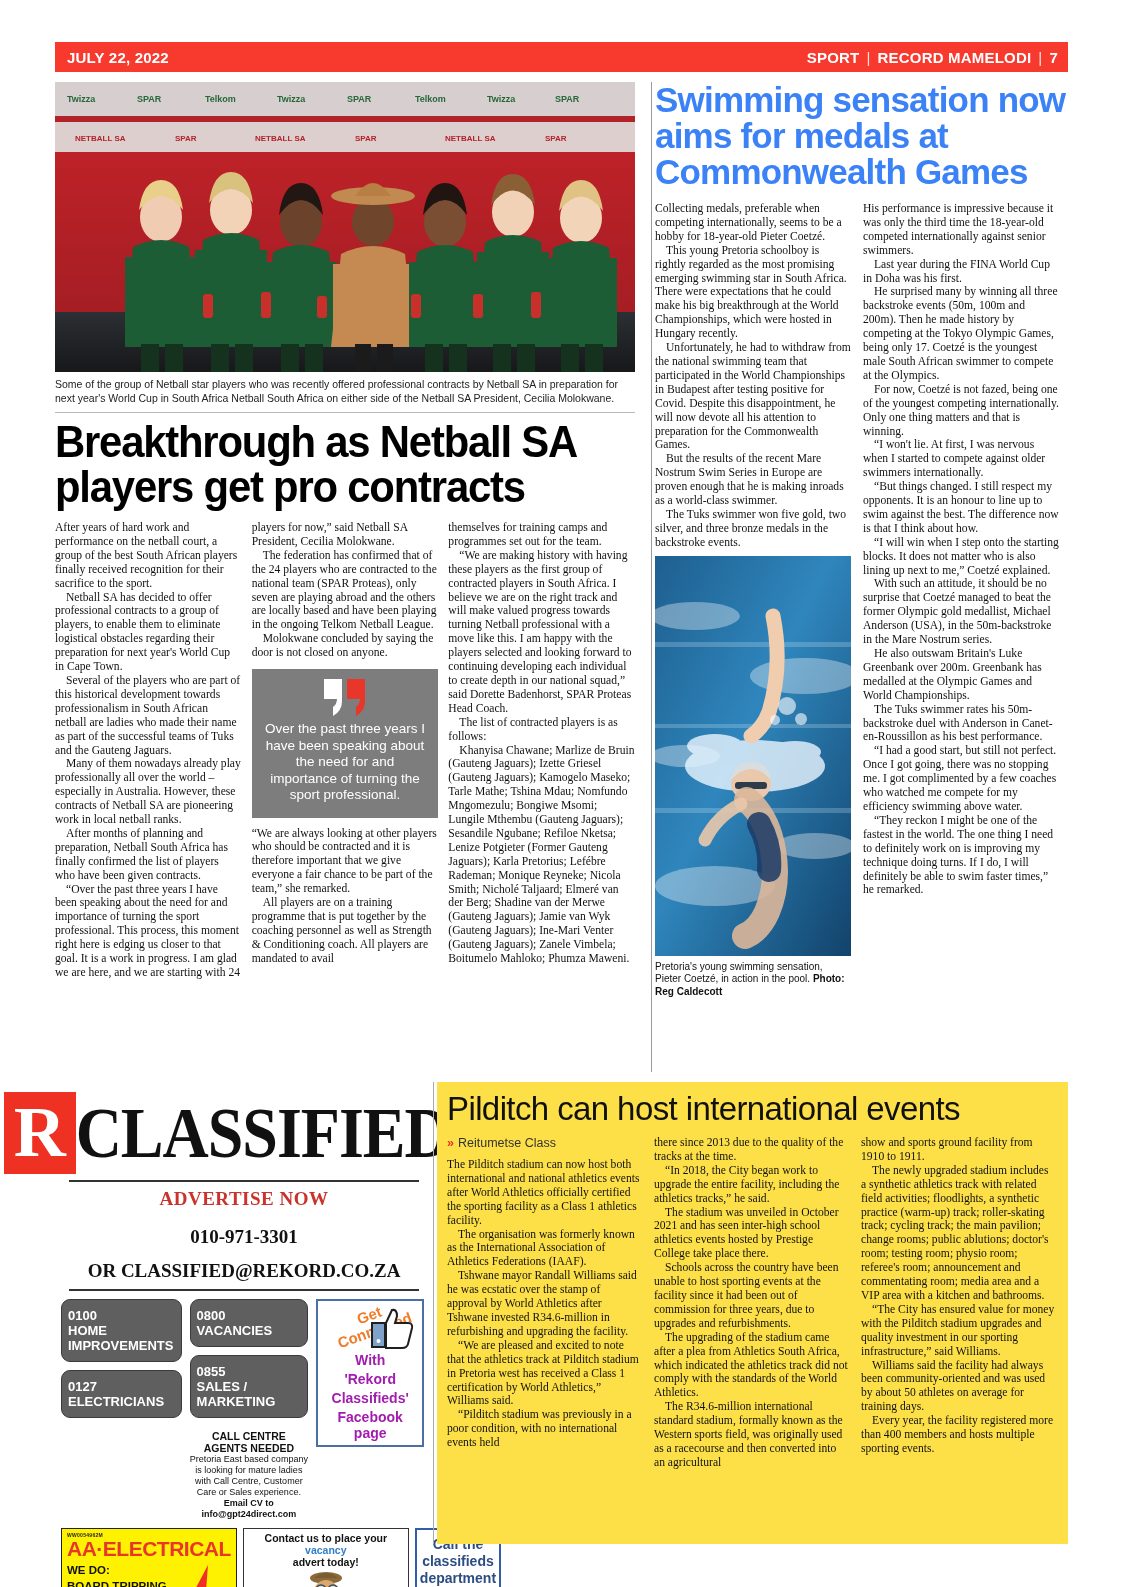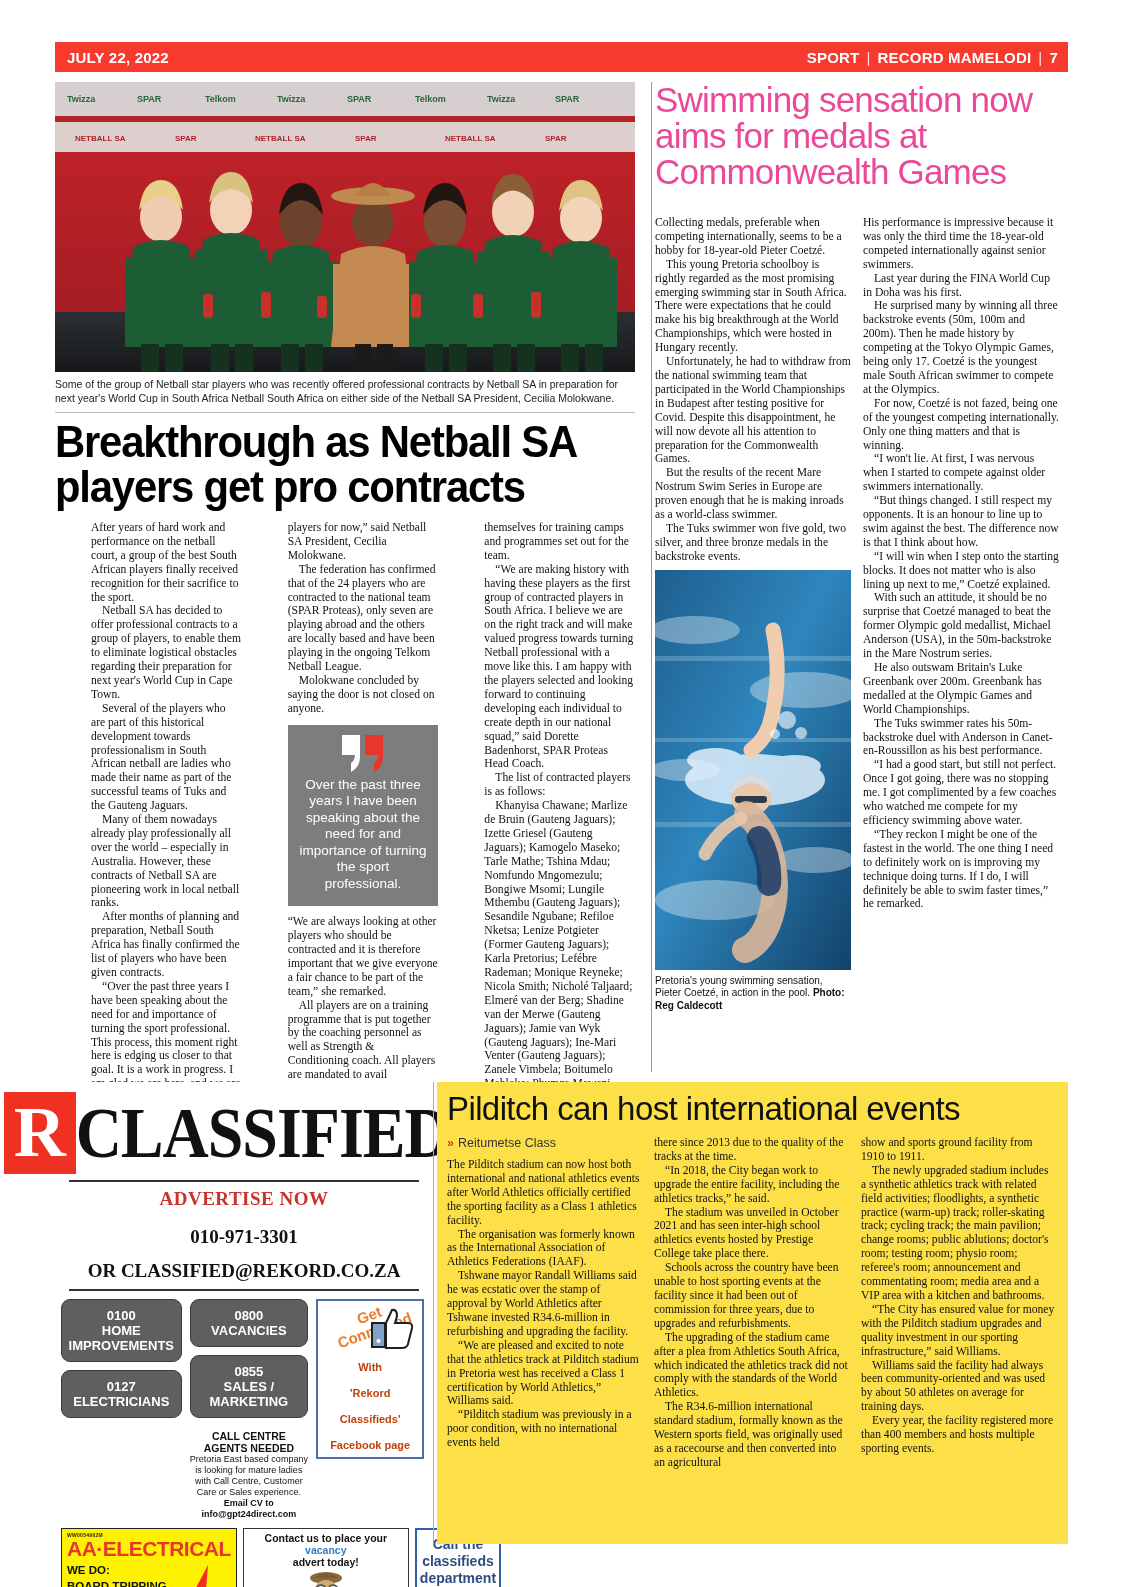--- a/index.html
+++ b/index.html
@@ -40,39 +40,39 @@
 
   h1.netball {
     font-family:"Liberation Sans", sans-serif;
     font-weight:bold; font-size:45px; line-height:45px;
     letter-spacing:-1.3px; margin:6px 0 12px; color:#000;
     transform:scaleX(.93); transform-origin:left center;
   }
 
   
   .cols3 { display:flex; gap:10px; }
-  .cols3 > div { width:187px;margin-left:36px; }
+  .cols3 > div { width:187px; }
   .bodytxt { font-size:11.6px; line-height:13.9px; text-align:left; }
   .bodytxt p { margin:0; text-indent:11px; }
   .bodytxt p.first { text-indent:0; }
 
   
   .pullquote {
     background:#7d7d7d; color:#fff; margin:9px 0 9px;
     padding:52px 10px 14px; position:relative;
     font-family:"Liberation Sans", sans-serif;
     font-size:13.5px; line-height:16.5px; text-align:center;
   }
   .qmark { position:absolute; left:50%; top:10px; transform:translateX(-50%); width:46px; height:38px; }
 
   
   h2.swim {
     font-family:"Liberation Sans", sans-serif;
-    font-weight:normal; font-size:35px; line-height:36px;
-    letter-spacing:-0.8px; margin:0 0 26px; color:#ec4899;
+    font-weight:bold; font-size:35px; line-height:36px;
+    letter-spacing:-0.8px; margin:0 0 12px; color:#3b82f6;
   }
   .cols2 { display:flex; gap:12px; }
   .cols2 > div { width:196px; }
 
   .photo-swim { position:relative; width:196px; height:400px; overflow:hidden; margin-top:6px; }
   .cap2 { font-family:"Liberation Sans", sans-serif; font-size:10px; line-height:12.5px; margin-top:5px; }
   .cap2 b { font-weight:bold; }
 
   
   .bottom { position:absolute; left:55px; top:1082px; width:1013px; height:462px; }
@@ -96,29 +96,29 @@
   .adv .red { color:#c9332b; font-size:19px; letter-spacing:.5px; margin-top:6px; }
   .adv .blk { color:#111; font-size:19px; margin-top:16px; }
   .adv .blk2 { color:#111; font-size:19px; margin-top:12px; }
   .rule3 { height:2px; background:#333; margin:7px 14px 8px; }
 
   .catgrid { display:flex; gap:8px; padding:0 6px; }
   .catcol { display:flex; flex-direction:column; gap:8px; }
   .pill {
     background:#5f5f5f; color:#fff; border-radius:9px;
     font-family:"Liberation Sans", sans-serif; font-weight:bold;
-    font-size:13px; line-height:15px; text-align:center;
+    font-size:13px; line-height:15px; 
     padding:8px 6px; border:1px solid #3b3b3b;
   }
   .pill .num { display:block; }
 
   .fbbox { border:2px solid #4a6fa5; width:108px; padding:4px; text-align:center; }
   .getconn { color:#f07b28; font-family:"Liberation Sans", sans-serif; font-weight:bold;
              font-size:15px; transform:rotate(-20deg); display:inline-block; line-height:16px; }
-  .fbtext { font-family:"Liberation Sans", sans-serif; font-weight:bold; font-size:11px; color:#c2410c; line-height:16px; margin-top:10px;}
+  .fbtext { font-family:"Liberation Sans", sans-serif; font-weight:bold; font-size:14px; color:#a21caf; line-height:16px; margin-top:3px;}
 
   .callbox { font-family:"Liberation Sans", sans-serif; font-size:9px; line-height:11px; text-align:center; }
   .callbox .hd { font-weight:bold; font-size:10.5px; line-height:12px; }
   .callbox .em { font-weight:bold; }
 
   
   .aaad { background:#fff200; border:1px solid #222; width:176px; padding:3px 5px 5px; font-family:"Liberation Sans", sans-serif; position:relative; }
   .aaad .code { font-size:5px; font-weight:bold; color:#222; letter-spacing:.3px; }
   .aaad .ttl { color:#e8372a; font-weight:bold; font-size:21px; line-height:22px; letter-spacing:-.5px; }
   .aaad .li { font-weight:bold; font-size:11.5px; line-height:15.5px; color:#111; }

